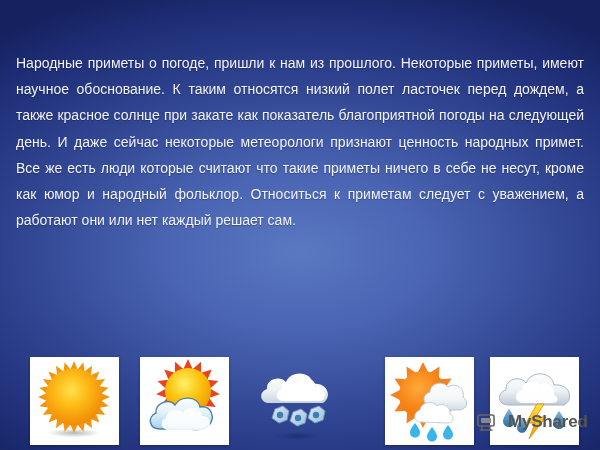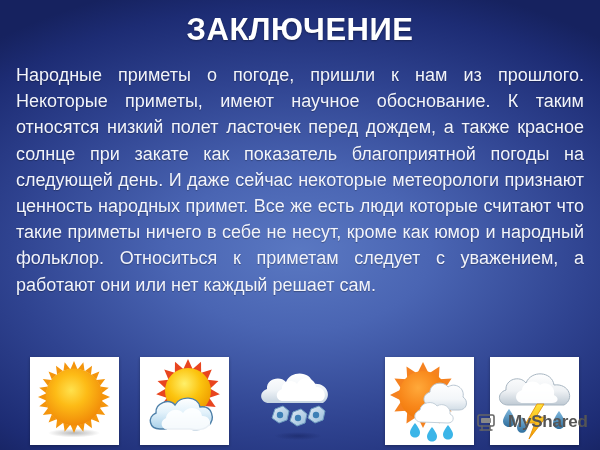--- a/index.html
+++ b/index.html
@@ -39,24 +39,24 @@
     letter-spacing: 0.5px;
     line-height: 36px;
     white-space: nowrap;
     text-shadow: 0 1px 2px rgba(0,0,0,0.35);
   }
 
   
   #body-text {
     position: absolute;
     left: 16px;
-    top: 62px;
+    top: 50px;
     width: 568px;
     color: #f2f4fb;
-    font-size: 18px;
+    font-size: 14px;
     line-height: 26.2px;
     text-align: justify;
     text-shadow: 0 1px 1px rgba(0,0,0,0.30);
   }
   #body-text p {
     margin: 0;
     text-align: justify;
   }
   #body-text p:last-child {
     text-align-last: left;
@@ -117,23 +117,20 @@
     letter-spacing: -0.2px;
     line-height: 20px;
     white-space: nowrap;
   }
 </style>
 </head>
 <body>
 
 <div id="slide">
 
-  <div id="title-bar">
-    <span id="slide-title">ЗАКЛЮЧЕНИЕ</span>
-  </div>
 
   <div id="body-text">
     <p>Народные приметы о погоде,  пришли к нам из прошлого. Некоторые приметы, имеют научное обоснование. К таким относятся низкий полет ласточек перед дождем, а также красное солнце при закате как показатель благоприятной погоды на следующей день. И даже сейчас некоторые метеорологи признают ценность народных примет. Все же есть люди которые считают что такие приметы ничего в себе не несут, кроме как юмор и народный фольклор. Относиться к приметам следует с уважением, а работают они или нет каждый решает сам.</p>
   </div>
 
   <div id="icon-row">
 
     <div class="icon-card" style="left:30px;">
       <div class="icon-stage">
         <svg viewBox="0 0 89 88" xmlns="http://www.w3.org/2000/svg">

